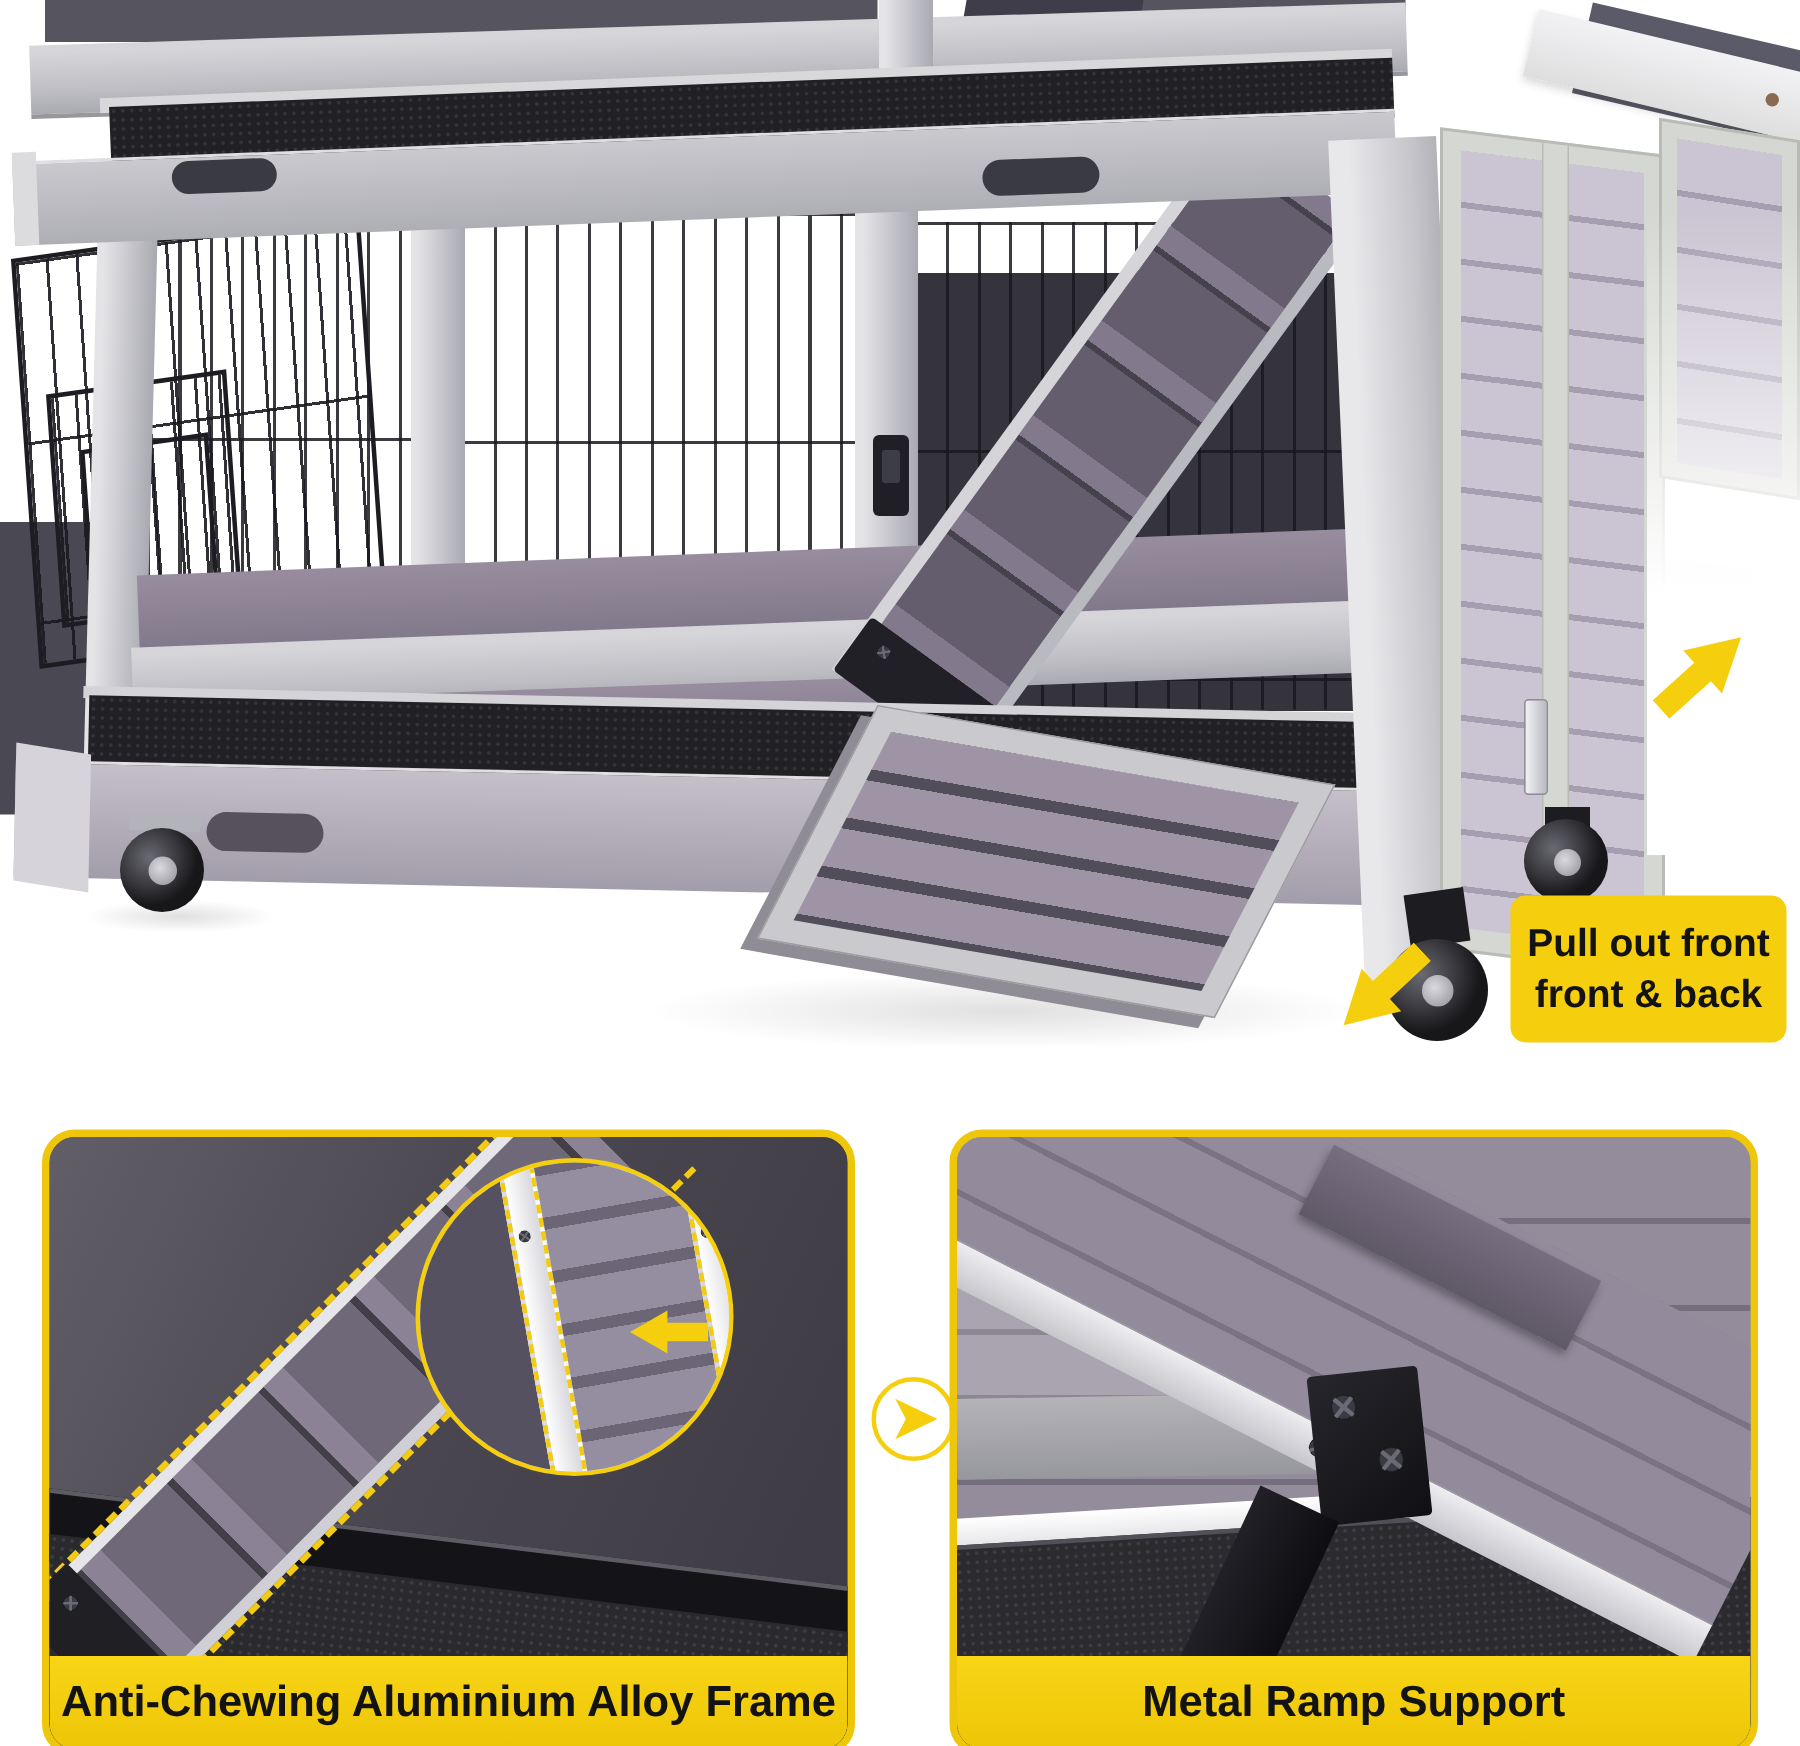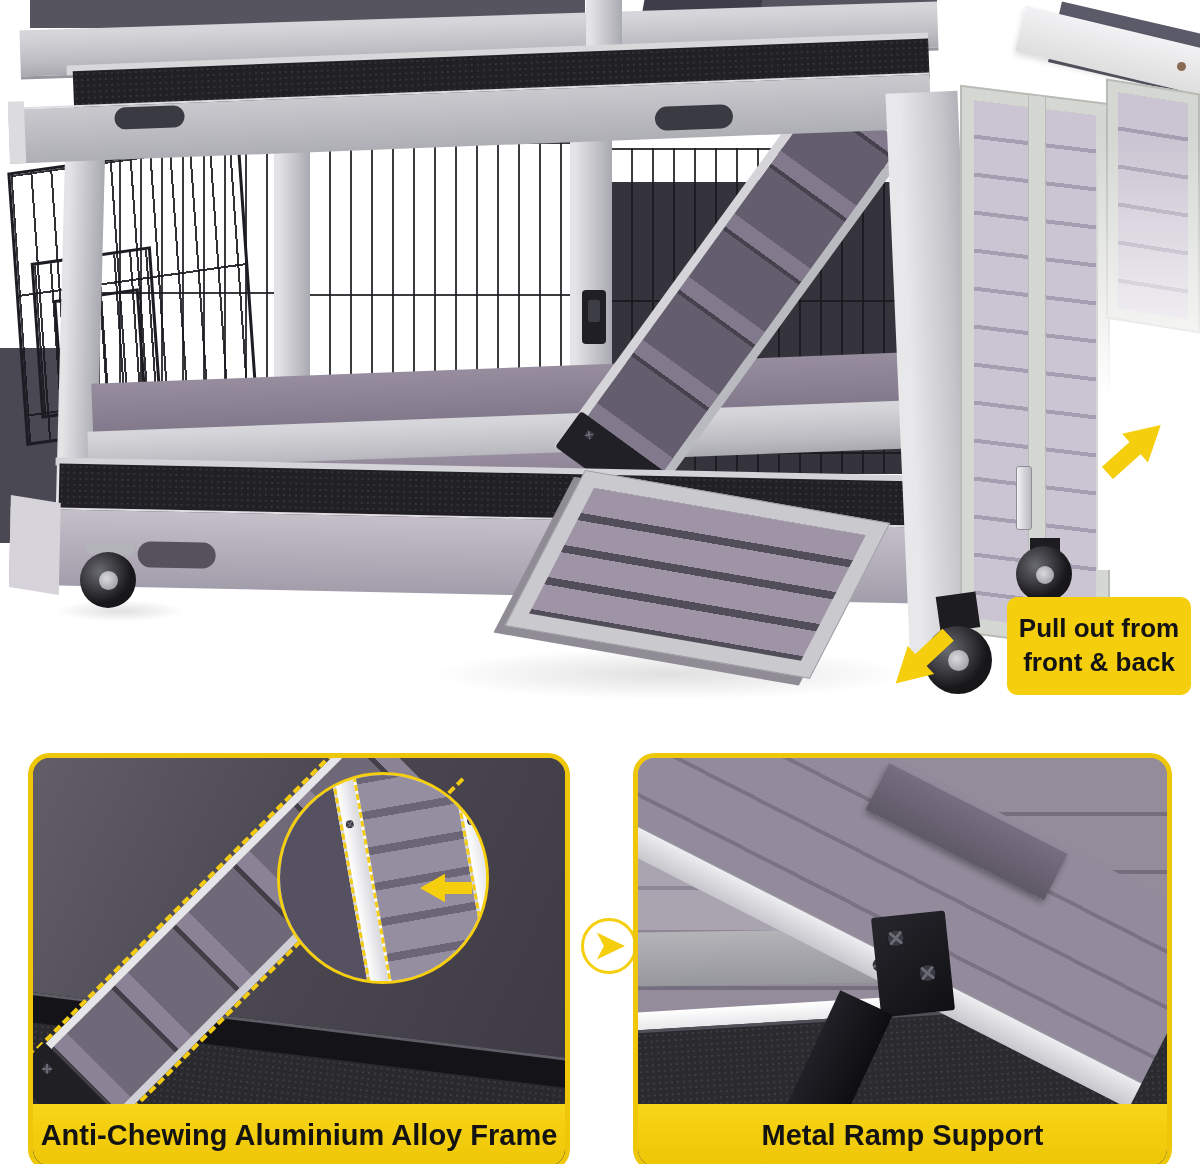--- a/index.html
+++ b/index.html
@@ -123,21 +123,21 @@
     <div class="abs" style="left:938px;top:594px;width:40px;height:36px;background:#1c1c21;transform:rotate(-8deg);"></div>
     <div class="tire" style="left:924px;top:626px;width:68px;height:68px;"></div>
     <div class="hub" style="left:948px;top:650px;width:21px;height:21px;"></div>
     <div class="abs" style="left:1030px;top:538px;width:30px;height:24px;background:#1c1c21;"></div>
     <div class="tire" style="left:1016px;top:546px;width:56px;height:56px;"></div>
     <div class="hub" style="left:1036px;top:566px;width:18px;height:18px;"></div>
 
     <div class="yarrow abs" style="left:1098px;top:426px;width:72px;height:46px;transform:rotate(-42deg);"></div>
     <div class="yarrow abs" style="left:886px;top:636px;width:72px;height:46px;transform:rotate(137deg);"></div>
     <div class="abs label-yellow" style="left:1007px;top:597px;width:184px;height:98px;">
-      <div>Pull out from</div>
+      <div>Pull out front</div>
       <div>front &amp; back</div>
     </div>
   </div>
 
   <div class="fpanel" style="left:28px;top:734px;width:542px;height:418px;background:#4a4751;">
     <div class="abs" style="left:0;top:0;right:0;bottom:0;background:linear-gradient(115deg,#615e68 0%,#4a4751 45%,#3c3943 100%);"></div>
     <div class="abs" style="left:-20px;top:270px;width:620px;height:46px;background:#141418;border-top:3px solid #5d5b64;transform:rotate(7deg);"></div>
     <div class="abs speckle" style="left:-30px;top:302px;width:660px;height:170px;background-color:#2a292e;transform:rotate(7deg);"></div>
 
     <div class="abs" style="left:140px;top:-70px;width:106px;height:500px;transform:rotate(45deg);border-left:8px solid #e6e6ea;border-right:8px solid #cfcfd5;box-sizing:border-box;background:repeating-linear-gradient(180deg,#8b8395 0 18px,#423f49 18px 23px,#6f6879 23px 86px);">

